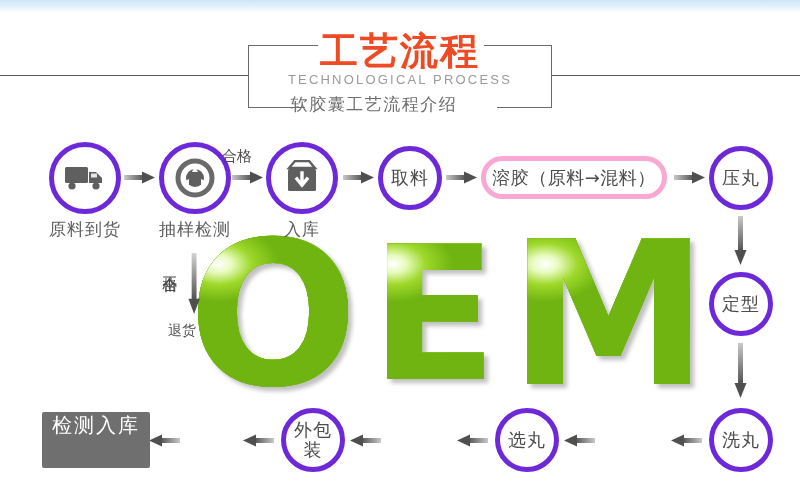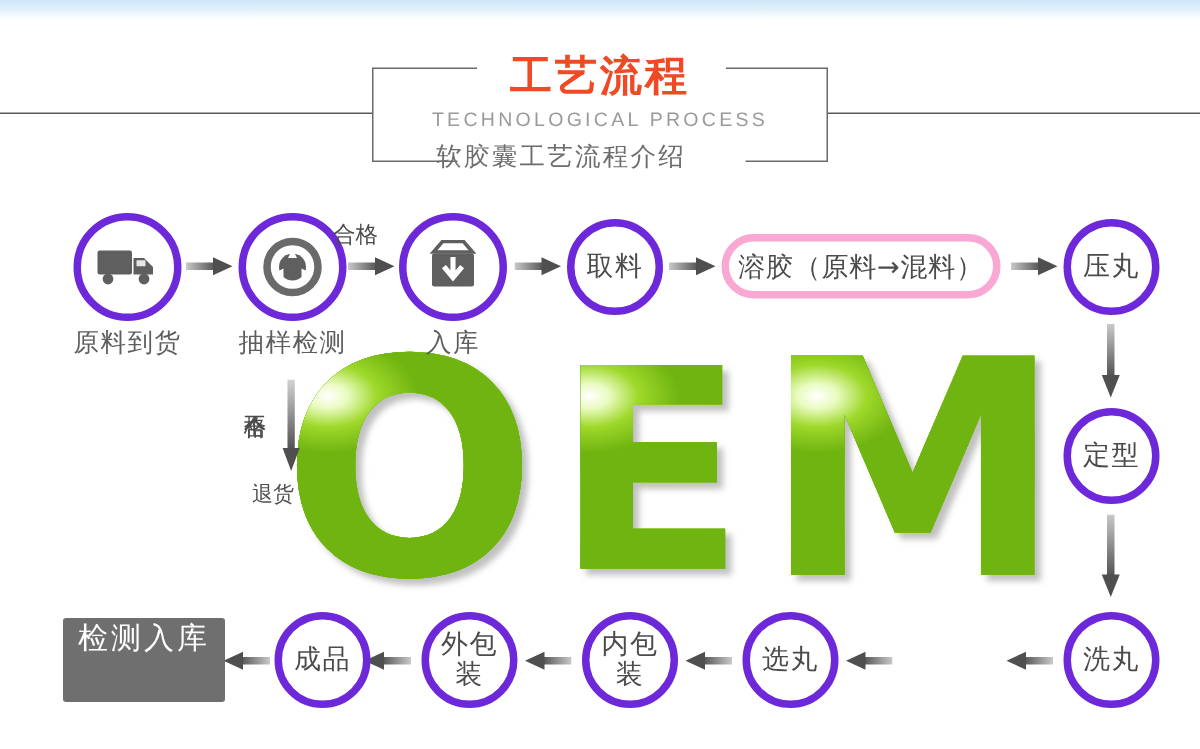--- a/index.html
+++ b/index.html
@@ -34,21 +34,21 @@
   
   .hdr-gap-top{
     position:absolute; left:318px; top:22px; width:166px; height:12px; background:#fff;
   }
   .hdr-gap-bot{
     position:absolute; left:305px; top:84px; width:192px; height:14px; background:#fff;
   }
 
   .hdr-title{
     position:absolute; left:0; top:12px; width:800px; text-align:center;
-    font-size:28px; font-weight:bold; color:#ef4a23;
+    font-size:38px; font-weight:bold; color:#ef4a23;
     letter-spacing:2px; line-height:42px;
     font-family:"DejaVu Sans","Liberation Sans",sans-serif;
   }
   .hdr-sub{
     position:absolute; left:0; top:54px; width:800px; text-align:center;
     font-size:13px; color:#9a9a9a; letter-spacing:2.2px; line-height:15px;
   }
   .hdr-sub2{
     position:absolute; left:0; top:77px; width:748px; text-align:center;
     font-size:17px; color:#6d6d6d; letter-spacing:1.5px; line-height:20px;
@@ -319,23 +319,20 @@
     <defs>
         <linearGradient id="gl3" x1="1" x2="0">
           <stop offset="0" stop-color="#c9c9c9"></stop>
           <stop offset="1" stop-color="#4f4f4f"></stop>
         </linearGradient>
       </defs>
     <rect x="12" y="4" width="20" height="5" fill="url(#gl3)"></rect>
     <path d="M14 0.5 L1 6.5 L14 12.5 z" fill="#4f4f4f"></path>
   </svg>
 
-  <div class="node circle opaque" style="left:388px; top:408px; width:64px; height:64px;">
-    <span class="ctext">内包装</span>
-  </div>
 
   <svg class="arrow-l" style="left:349px; top:434px; width:32px;" width="32" height="13" viewBox="0 0 32 13">
     <defs>
         <linearGradient id="gl4" x1="1" x2="0">
           <stop offset="0" stop-color="#c9c9c9"></stop>
           <stop offset="1" stop-color="#4f4f4f"></stop>
         </linearGradient>
       </defs>
     <rect x="12" y="4" width="20" height="5" fill="url(#gl4)"></rect>
     <path d="M14 0.5 L1 6.5 L14 12.5 z" fill="#4f4f4f"></path>
@@ -349,23 +346,20 @@
     <defs>
         <linearGradient id="gl5" x1="1" x2="0">
           <stop offset="0" stop-color="#c9c9c9"></stop>
           <stop offset="1" stop-color="#4f4f4f"></stop>
         </linearGradient>
       </defs>
     <rect x="12" y="4" width="20" height="5" fill="url(#gl5)"></rect>
     <path d="M14 0.5 L1 6.5 L14 12.5 z" fill="#4f4f4f"></path>
   </svg>
 
-  <div class="node circle opaque" style="left:183px; top:408px; width:64px; height:64px;">
-    <span class="ctext">成品</span>
-  </div>
 
   <svg class="arrow-l" style="left:148px; top:434px; width:32px;" width="32" height="13" viewBox="0 0 32 13">
     <defs>
         <linearGradient id="gl6" x1="1" x2="0">
           <stop offset="0" stop-color="#c9c9c9"></stop>
           <stop offset="1" stop-color="#4f4f4f"></stop>
         </linearGradient>
       </defs>
     <rect x="12" y="4" width="20" height="5" fill="url(#gl6)"></rect>
     <path d="M14 0.5 L1 6.5 L14 12.5 z" fill="#4f4f4f"></path>

